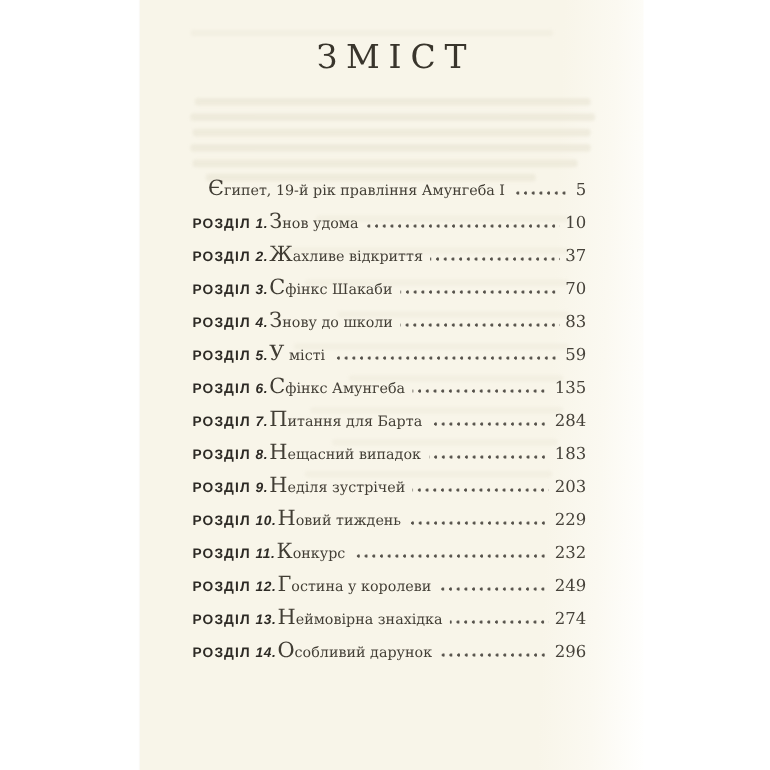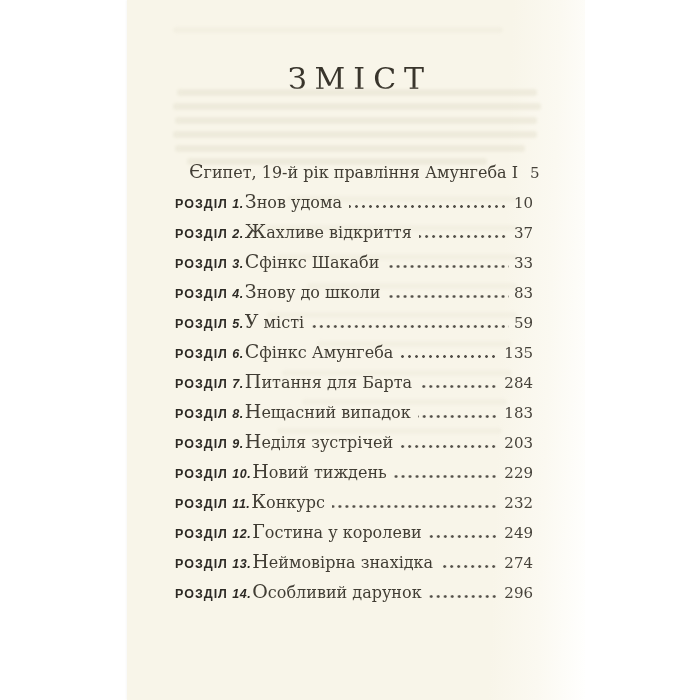--- a/index.html
+++ b/index.html
@@ -22,21 +22,21 @@
     left:127px; top:0;
     width:458px; height:700px;
     background:linear-gradient(92deg,
       var(--paper) 0%,
       var(--paper) 80%,
       #fbf9f1 90%,
       #fffffe 100%);
     box-shadow:-1px 0 2px rgba(0,0,0,0.03);
   }
   .page-title{
-    padding-top:62px;
+    padding-top:36px;
     text-align:center;
     font-size:30px;
     font-weight:normal;
     letter-spacing:8px;
     padding-left:8px; 
     color:#39352c;
     line-height:1.1;
   }
   
   .ghost{
@@ -63,21 +63,21 @@
   .label{
     font-family:"Liberation Sans", sans-serif;
     font-weight:bold;
     font-size:12.5px;
     letter-spacing:1px;
     color:var(--label-text);
     margin-right:1px;
   }
   .label .label-num{font-style:italic;letter-spacing:.5px;}
   .chapter-title{
-    font-size:16px;
+    font-size:13px;
     color:var(--text);
   }
   .chapter-title::first-letter{font-size:19px;}
   .leader{
     flex:1;
     height:3px;
     margin:0 5px 0 7px;
     align-self:baseline;
     background-image:radial-gradient(circle at 1.5px 1.5px, var(--dots) 1.15px, transparent 1.6px);
     background-size:7px 3px;
@@ -128,21 +128,21 @@
       <div class="row">
         <span class="label">РОЗДІЛ <span class="label-num">2.</span></span>
         <span class="chapter-title">Жахливе відкриття</span>
         <span class="leader"></span>
         <span class="page-num">37</span>
       </div>
       <div class="row">
         <span class="label">РОЗДІЛ <span class="label-num">3.</span></span>
         <span class="chapter-title">Сфінкс Шакаби</span>
         <span class="leader"></span>
-        <span class="page-num">33</span>
+        <span class="page-num">70</span>
       </div>
       <div class="row">
         <span class="label">РОЗДІЛ <span class="label-num">4.</span></span>
         <span class="chapter-title">Знову до школи</span>
         <span class="leader"></span>
         <span class="page-num">83</span>
       </div>
       <div class="row">
         <span class="label">РОЗДІЛ <span class="label-num">5.</span></span>
         <span class="chapter-title">У місті</span>

